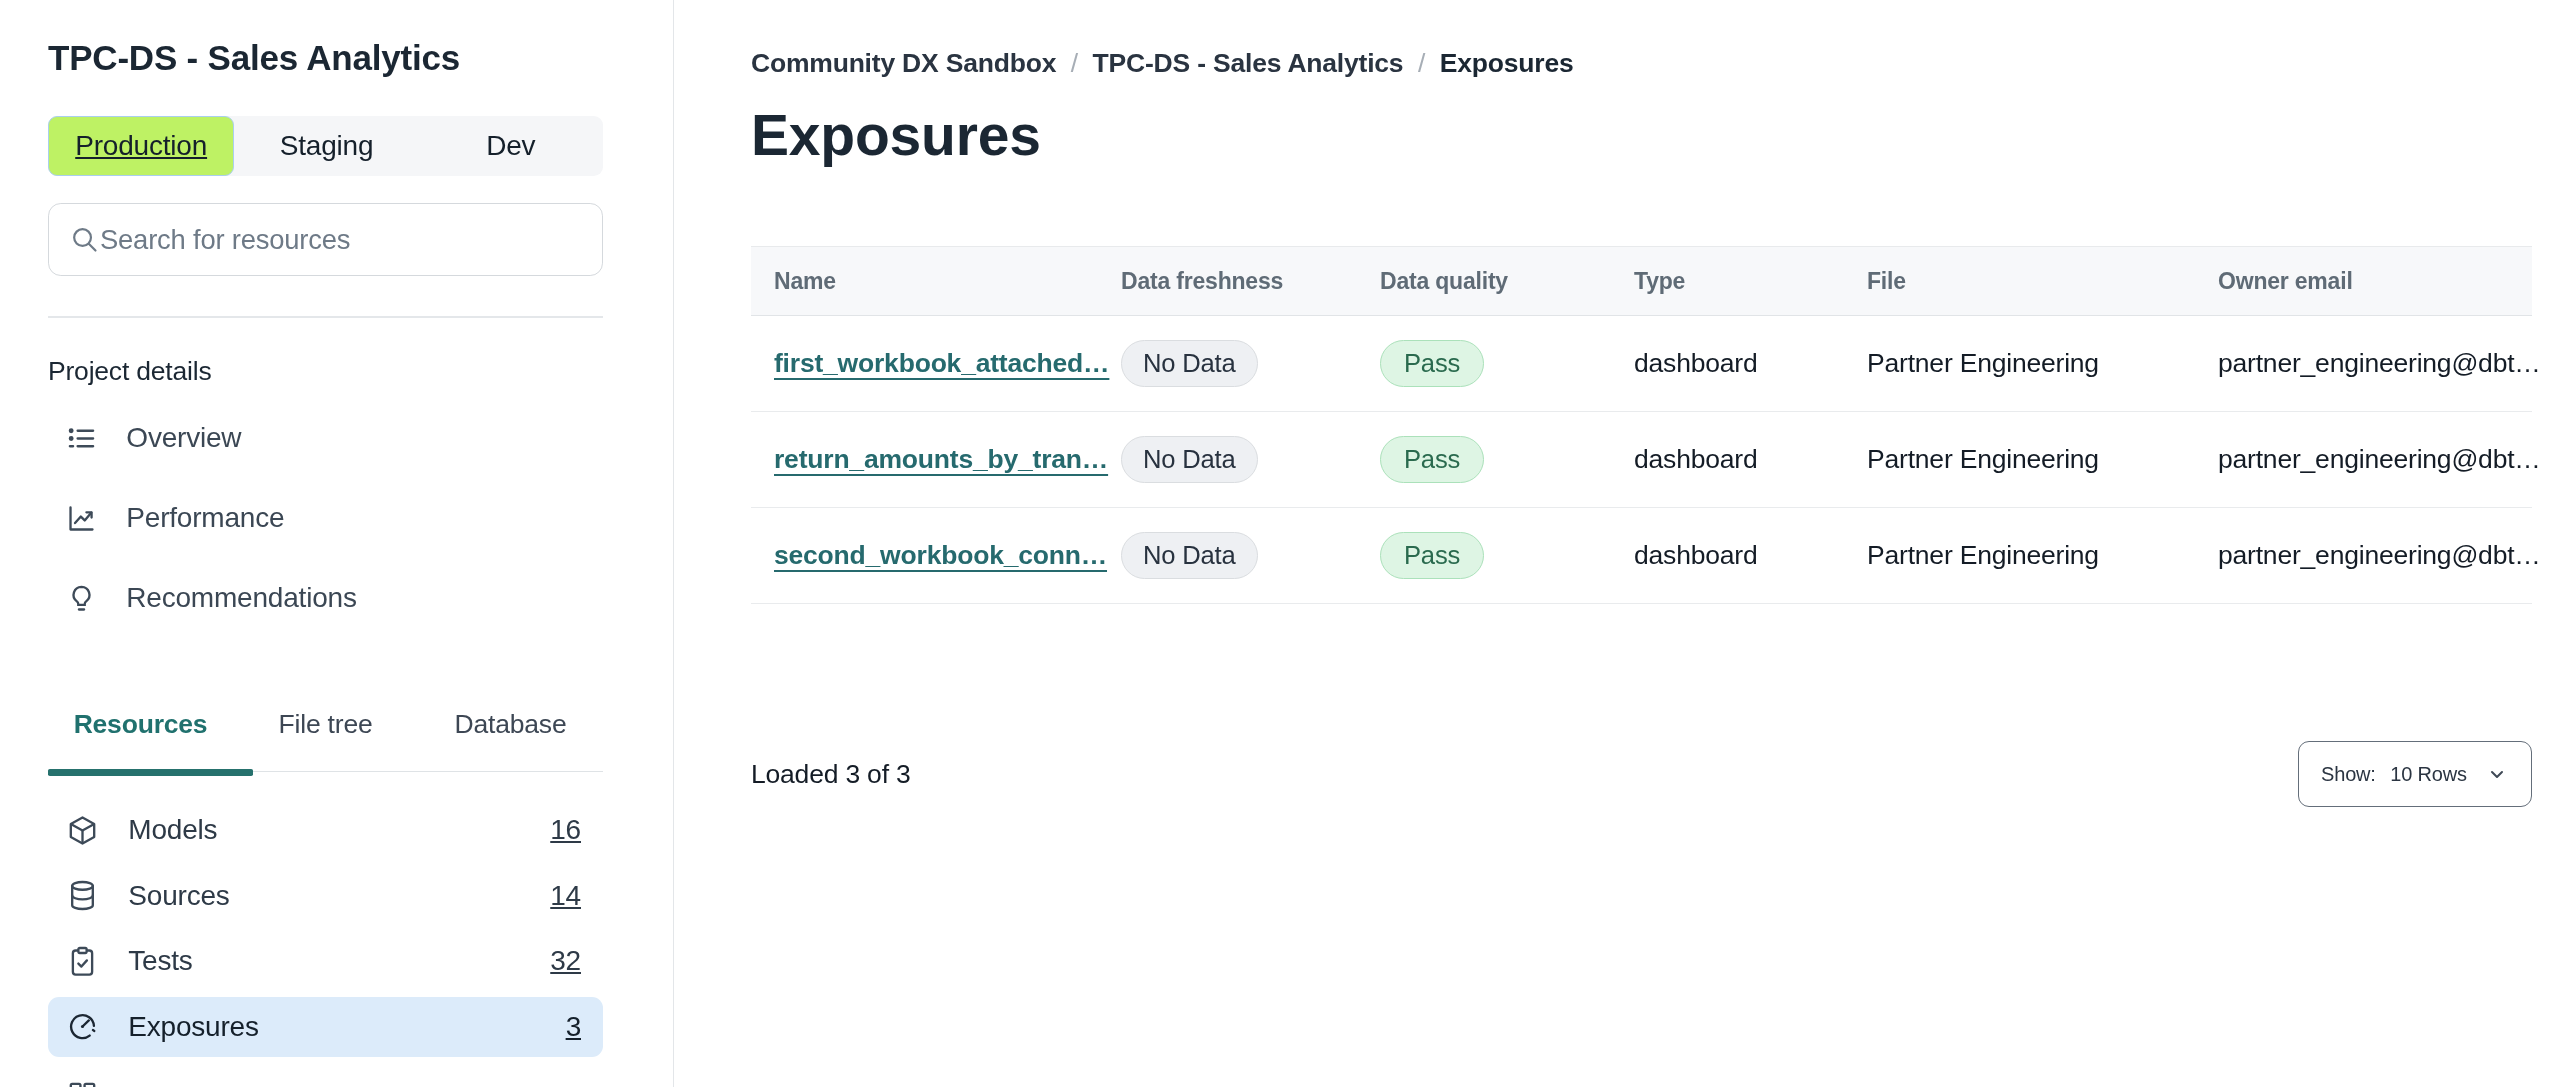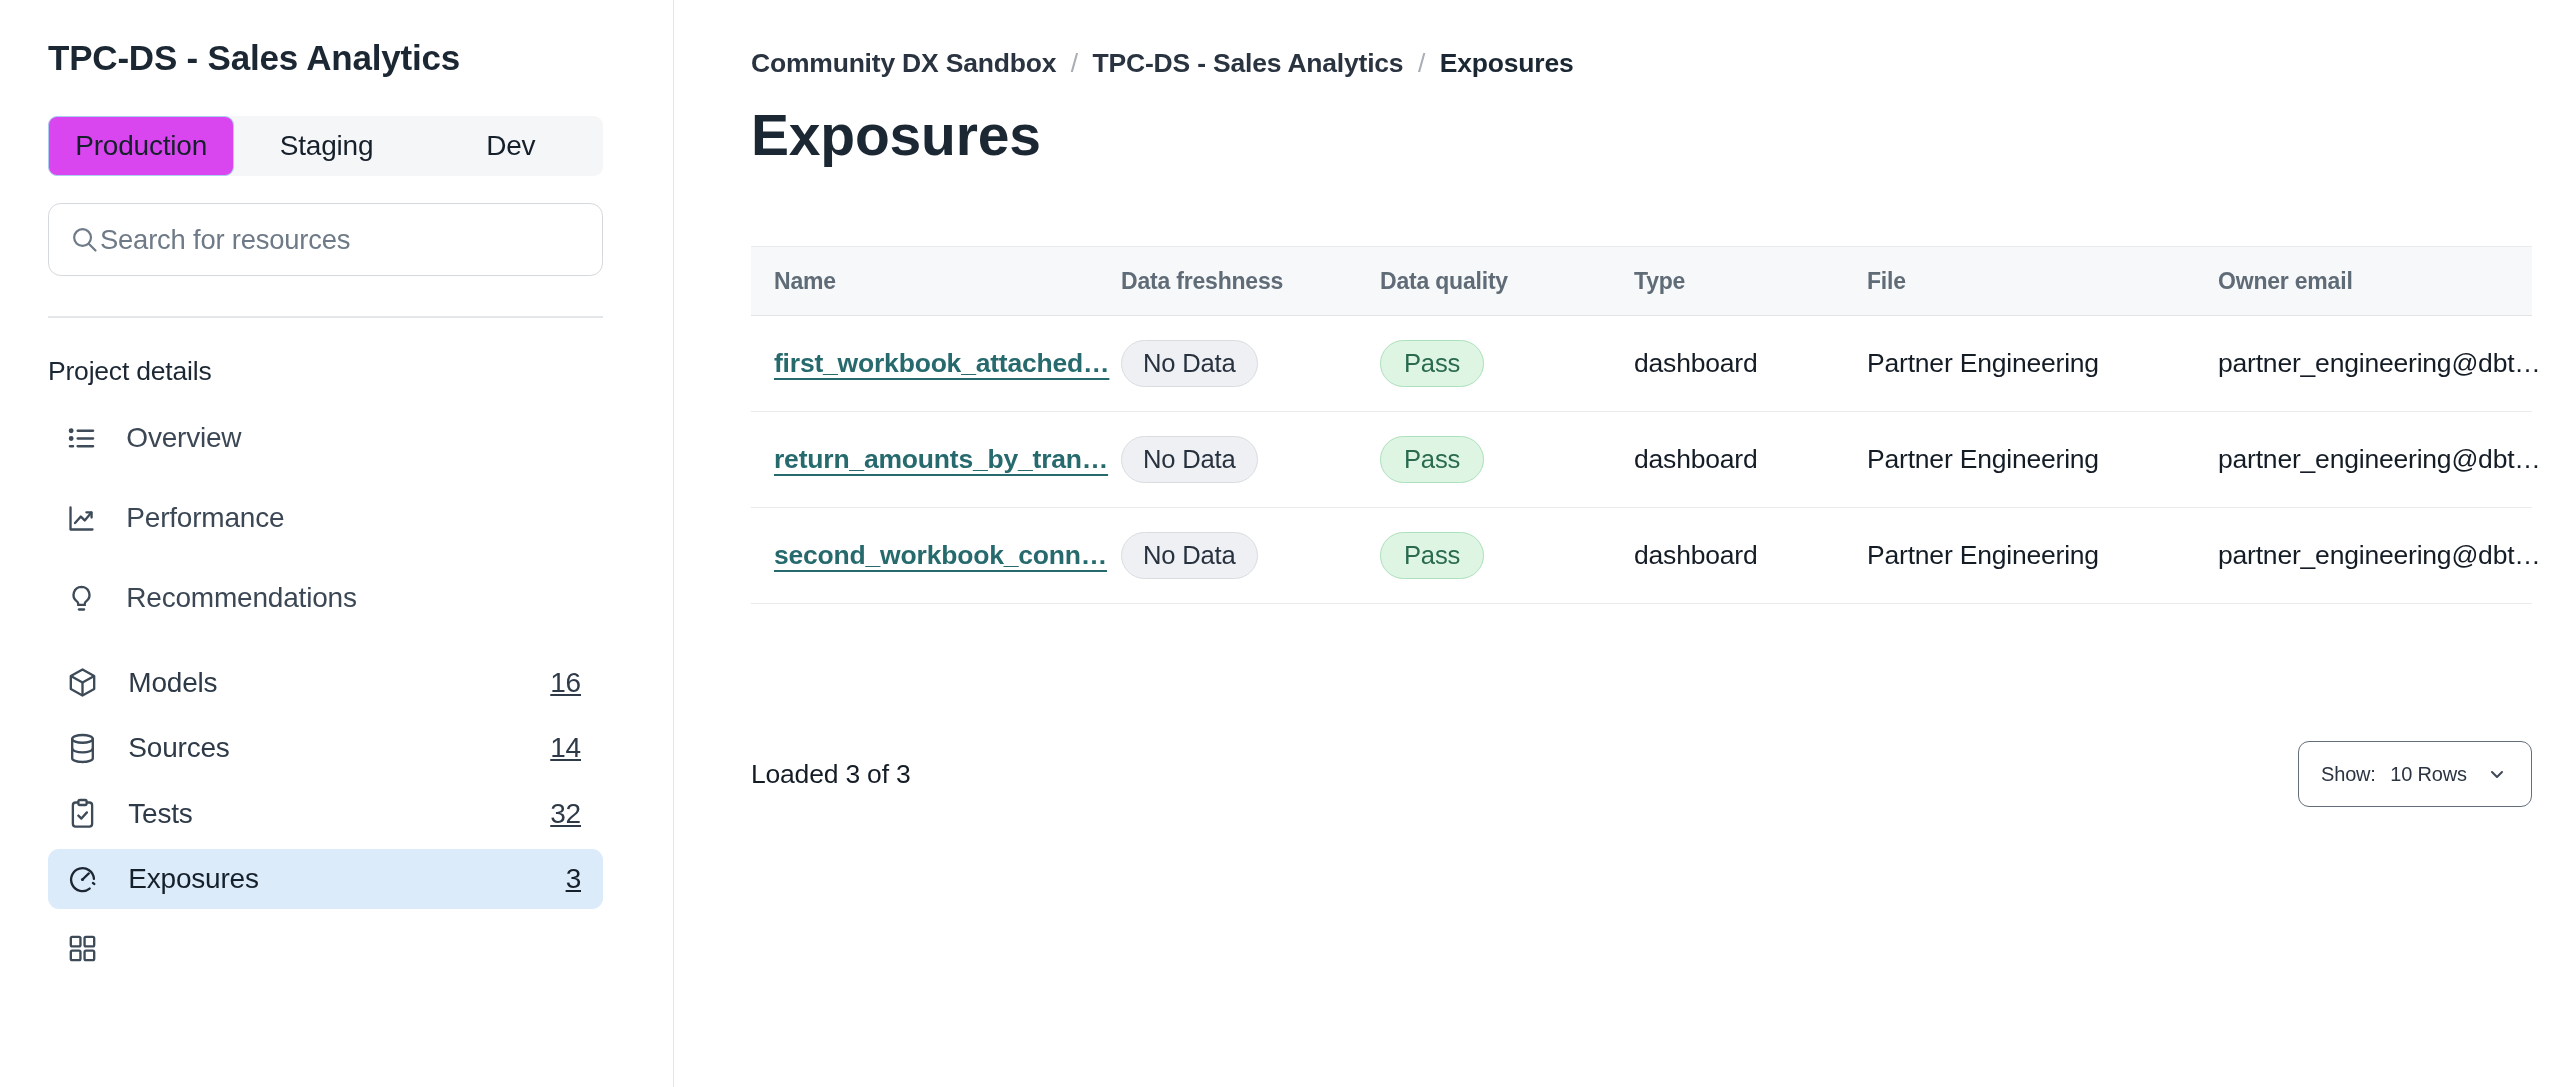--- a/index.html
+++ b/index.html
@@ -11,21 +11,21 @@
     letter-spacing:-0.2px;
   }
 
   
   .sidebar { width:674px; flex:none; border-right:0.9px solid #e3e6e9; padding:37px 70px 0 48px; }
   .sidebar-title { font-size:35px; font-weight:700; color:#1b2733; line-height:42px; }
 
   .env-tabs { margin-top:37px; height:60px; background:#f5f6f8; border-radius:9.1px; display:flex; }
   .env-tab { flex:1; display:flex; align-items:center; justify-content:center;
              font-size:28px; color:#15202b; cursor:pointer; border-radius:9.1px; }
-  .env-tab.selected { background:#d946ef; border:1.8px solid #aacfee; }
+  .env-tab.selected { background:#bef264; border:1.8px solid #aacfee;text-decoration:underline; }
 
   .search-box { margin-top:27.4px; height:73px; border:1.8px solid #d5d9dd; border-radius:12.8px;
                 display:flex; align-items:center; padding:0 20px; color:#6e7a87; }
   .search-box .ph { font-size:27.4px; color:#6e7a87; }
   .icon { flex:none; display:inline-flex; align-items:center; justify-content:center; }
   .icon svg { display:block; }
 
   .h-divider { margin-top:40px; height:1.8px; background:#e4e7ea; }
 
   .section-label { margin-top:38px; font-size:26.5px; color:#1b2733; }
@@ -138,20 +138,26 @@
         <span class="icon">
           <svg width="31" height="31" viewBox="0 0 24 24" fill="none" stroke="currentColor" stroke-width="1.8" stroke-linecap="round">
             <path d="M12 3a6.2 6.2 0 0 0-3.6 11.2c.7.5 1.1 1.3 1.1 2.1v.7h5v-.7c0-.8.4-1.6 1.1-2.1A6.2 6.2 0 0 0 12 3z"></path>
             <line x1="10" y1="20.5" x2="14" y2="20.5"></line>
           </svg>
         </span>
         <span>Recommendations</span>
       </div>
     </div>
 
+    <div class="res-tabs">
+      <div class="res-tab selected">Resources</div>
+      <div class="res-tab">File tree</div>
+      <div class="res-tab">Database</div>
+      <div class="res-tab-indicator"></div>
+    </div>
 
     <div class="res-list">
       <div class="res-item">
         <span class="icon">
           <svg width="33" height="33" viewBox="0 0 24 24" fill="none" stroke="currentColor" stroke-width="1.7" stroke-linejoin="round">
             <path d="M12 2.5 L20.5 7.25 V16.75 L12 21.5 L3.5 16.75 V7.25 Z"></path>
             <path d="M3.5 7.25 L12 12 L20.5 7.25"></path>
               <path d="M12 12 V21.5"></path>
           </svg>
         </span>

